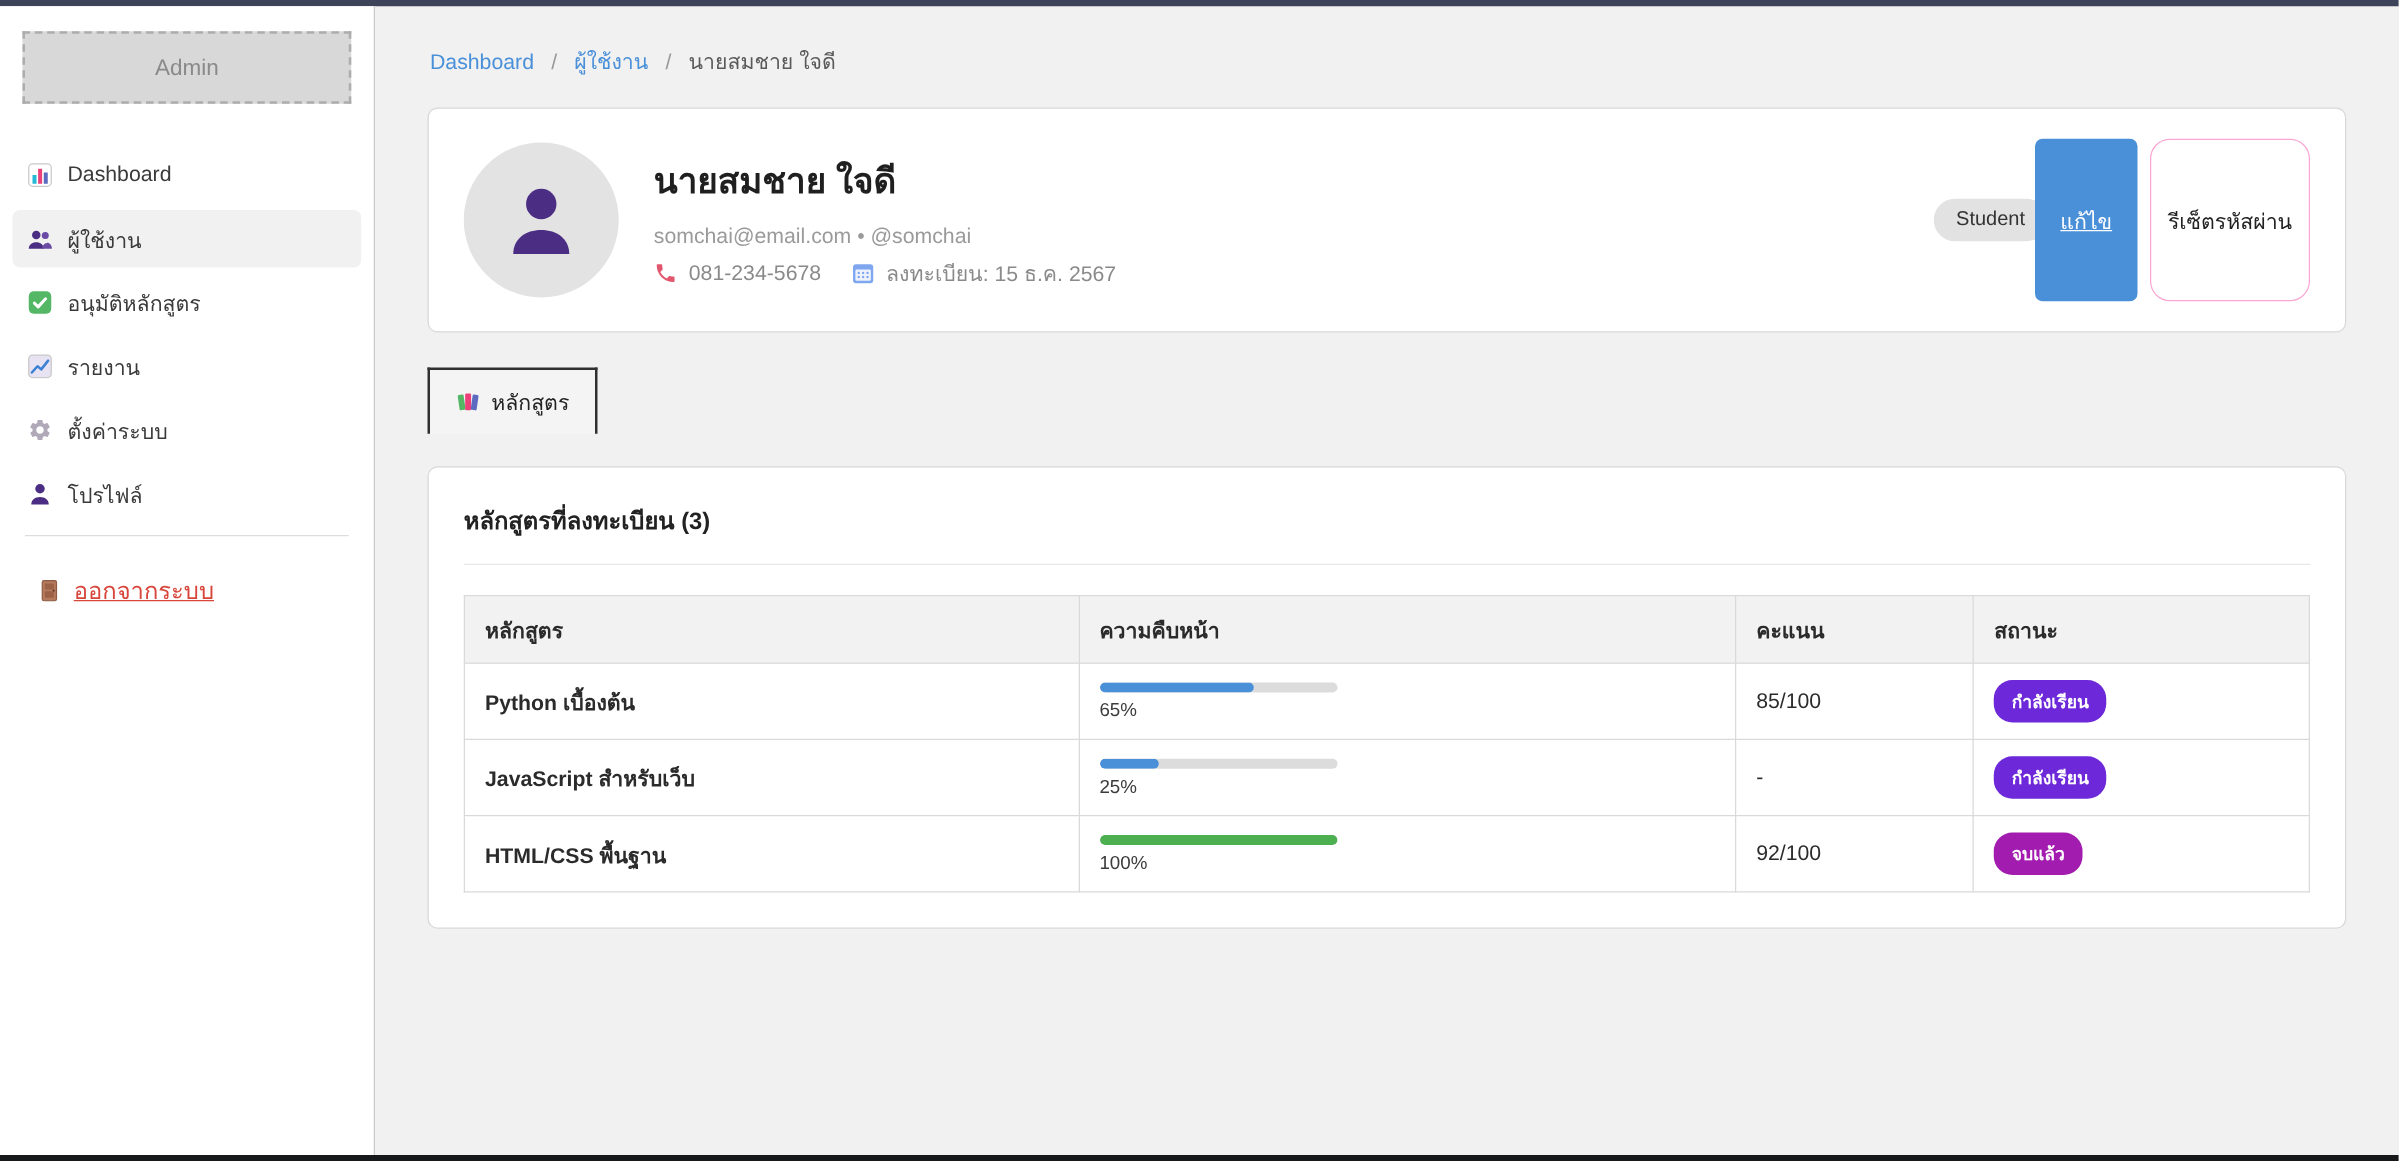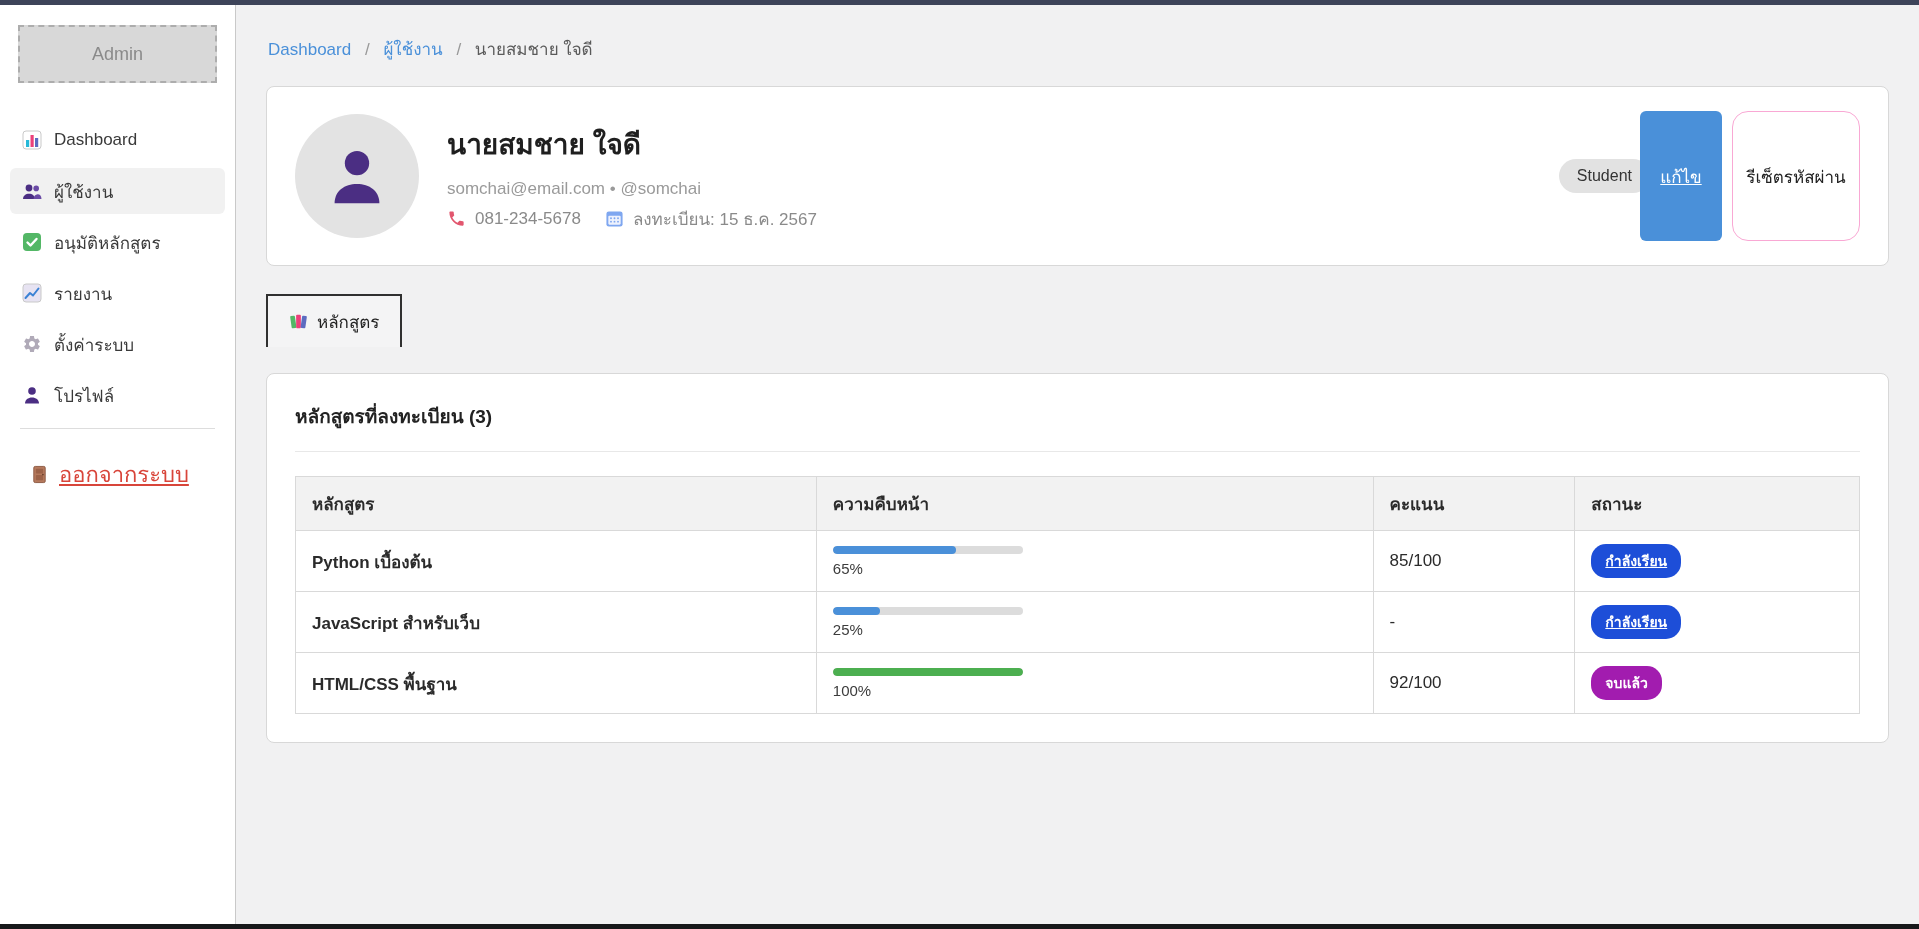--- a/index.html
+++ b/index.html
@@ -8,47 +8,47 @@
     font-family:"Liberation Sans", sans-serif;
     background:#f1f1f2;
     display:flex; flex-direction:column;
   }
   .top-strip { height:5px; background:#3d4459; flex:0 0 auto; }
   .bottom-strip { height:5px; background:#17181a; flex:0 0 auto; }
   .app { flex:1 1 auto; display:flex; min-height:0; }
 
   
   .sidebar {
-    width:236px; flex:0 0 auto; background:#ffffff;
+    width:300px; flex:0 0 auto; background:#ffffff;
     border-right:1px solid #c9c9c9; padding-top:20px;
   }
   .logo-box {
     margin:0 18px; height:58px;
     border:2px dashed #adadad; background:#d8d8d8;
     color:#8a8a8a; font-size:18px;
     display:flex; align-items:center; justify-content:center;
   }
   .nav { margin-top:34px; padding:0 10px; }
   .nav-item {
     display:flex; align-items:center; gap:12px;
     height:46px; margin-bottom:5px; padding:0 12px;
     border-radius:6px; font-size:17px; color:#3a3a3a; cursor:pointer;
   }
   .nav-item.active { background:#f1f1f1; }
   .nav-item .ico { width:20px; height:20px; flex:0 0 auto; display:inline-flex; }
   .side-divider { border:none; border-top:1px solid #ddd; margin:10px 20px 0; }
   .logout {
     display:inline-flex; align-items:center; gap:10px;
-    margin:28px 0 0 30px; font-size:22px; color:#d8453a;
+    margin:28px 0 0 30px; font-size:19px; color:#d8453a;
     text-decoration:underline; cursor:pointer;
   }
   .logout .ico { width:19px; height:19px; display:inline-flex; }
 
   
-  .main { flex:1 1 auto; padding:22px 30px; min-width:0; }
+  .main { flex:1 1 auto; padding:22px 42px; min-width:0; }
 
   .breadcrumb { font-size:17px; color:#5a5a5a; margin:8px 0 24px 2px; }
   .breadcrumb a { color:#4a90d9; text-decoration:none; cursor:pointer; }
   .breadcrumb .sep { color:#999; margin:0 9px; }
 
   .card {
     background:#fff; border:1px solid #d8d8d8; border-radius:8px;
   }
 
   
@@ -115,21 +115,21 @@
   .course-name { font-weight:bold; }
   .progress-track {
     width:190px; height:8px; border-radius:4px; background:#dcdcdc; overflow:hidden;
   }
   .progress-fill { height:100%; border-radius:4px; background:#4a90d9; }
   .progress-label { font-size:15px; color:#3c3c3c; margin-top:6px; }
   .status-badge {
     display:inline-block; padding:6px 14px; border-radius:15px;
     color:#fff; font-size:14px; font-weight:bold;
   }
-  .status-in-progress { background:#1d4ed8;text-decoration:underline; }
+  .status-in-progress { background:#6d28d9; }
   .status-completed { background:#a21caf; }
 </style>
 </head>
 <body>
 
 <div class="top-strip"></div>
 
 <div class="app">
 
   <aside class="sidebar">

